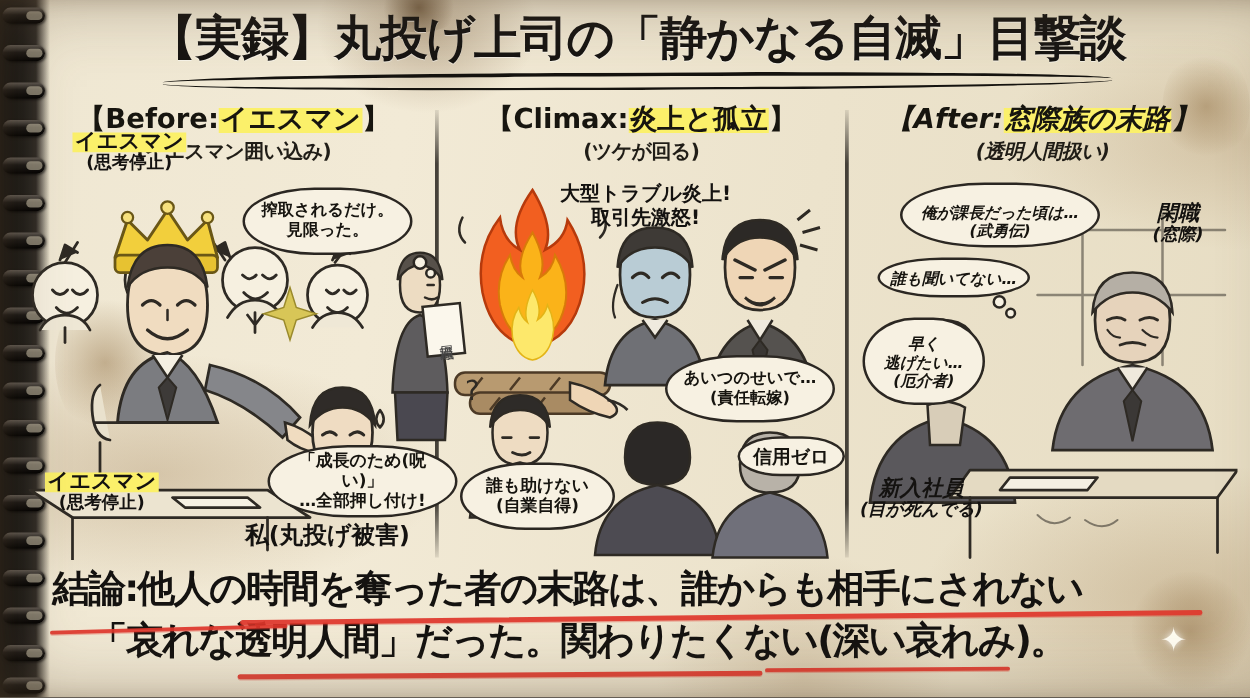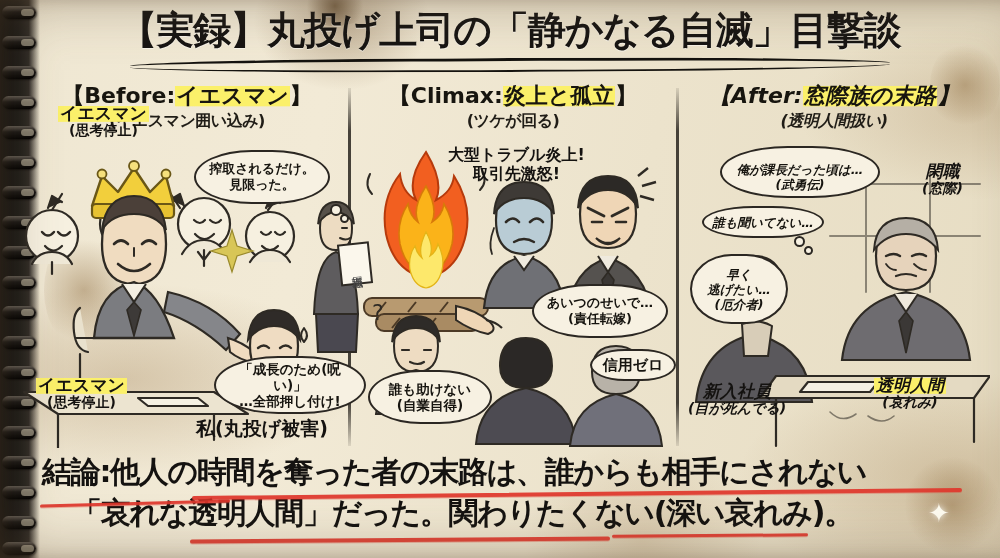--- a/index.html
+++ b/index.html
@@ -404,24 +404,20 @@
     <div class="label" style="left:206px;top:78px;margin-left:32px;">
       <div class="big">閑職</div>
       <div class="sm">(窓際)</div>
     </div>
 
     <div class="label" style="left:4px;top:298px;">
       <div class="big">新入社員</div>
       <div class="sm">(目が死んでる)</div>
     </div>
 
-    <div class="label" style="left:190px;top:292px;">
-      <div class="big"><span class="hlt">透明人間</span></div>
-      <div class="sm">(哀れみ)</div>
-    </div>
 
     <div class="bubble" style="left:36px;top:62px;width:160px;height:52px;font-size:12.5px;align-items:flex-end;">
       <div>
         <div>俺が課長だった頃は…</div>
         <div>(武勇伝)</div>
       </div>
     </div>
     <div class="bubble" style="left:18px;top:122px;width:122px;height:32px;font-size:12.5px;">
       <div>誰も聞いてない…</div>
     </div>

